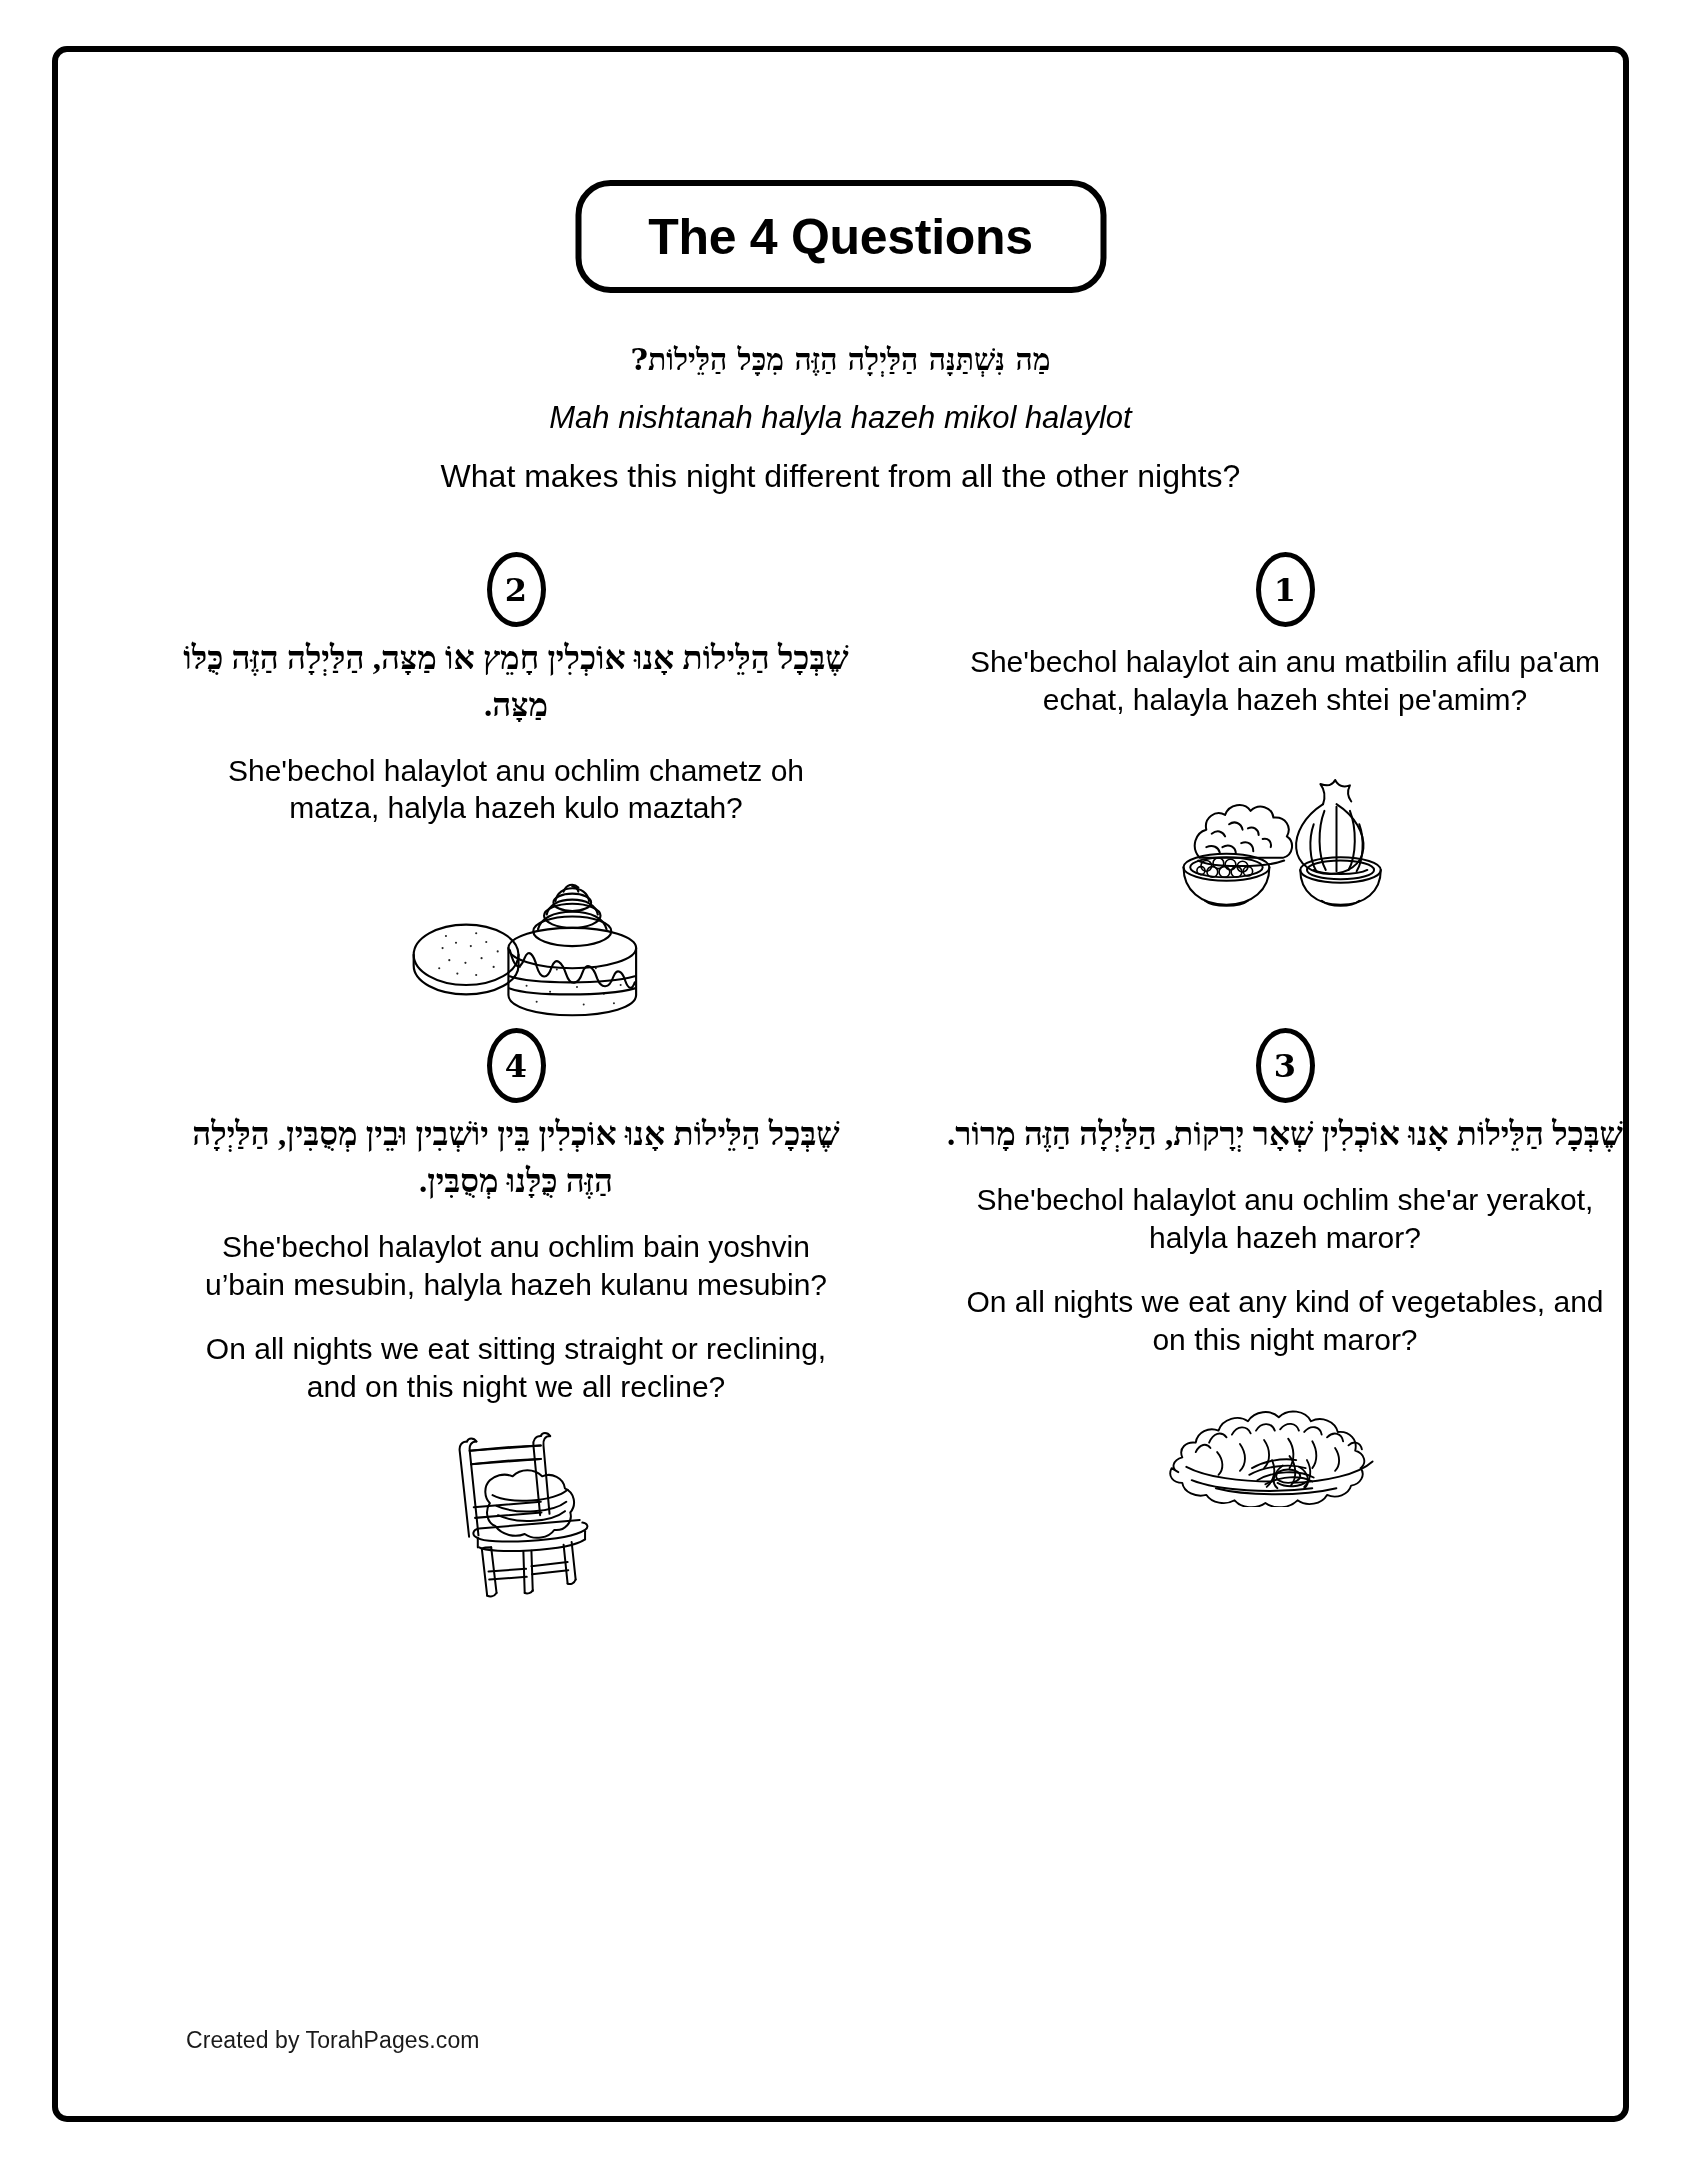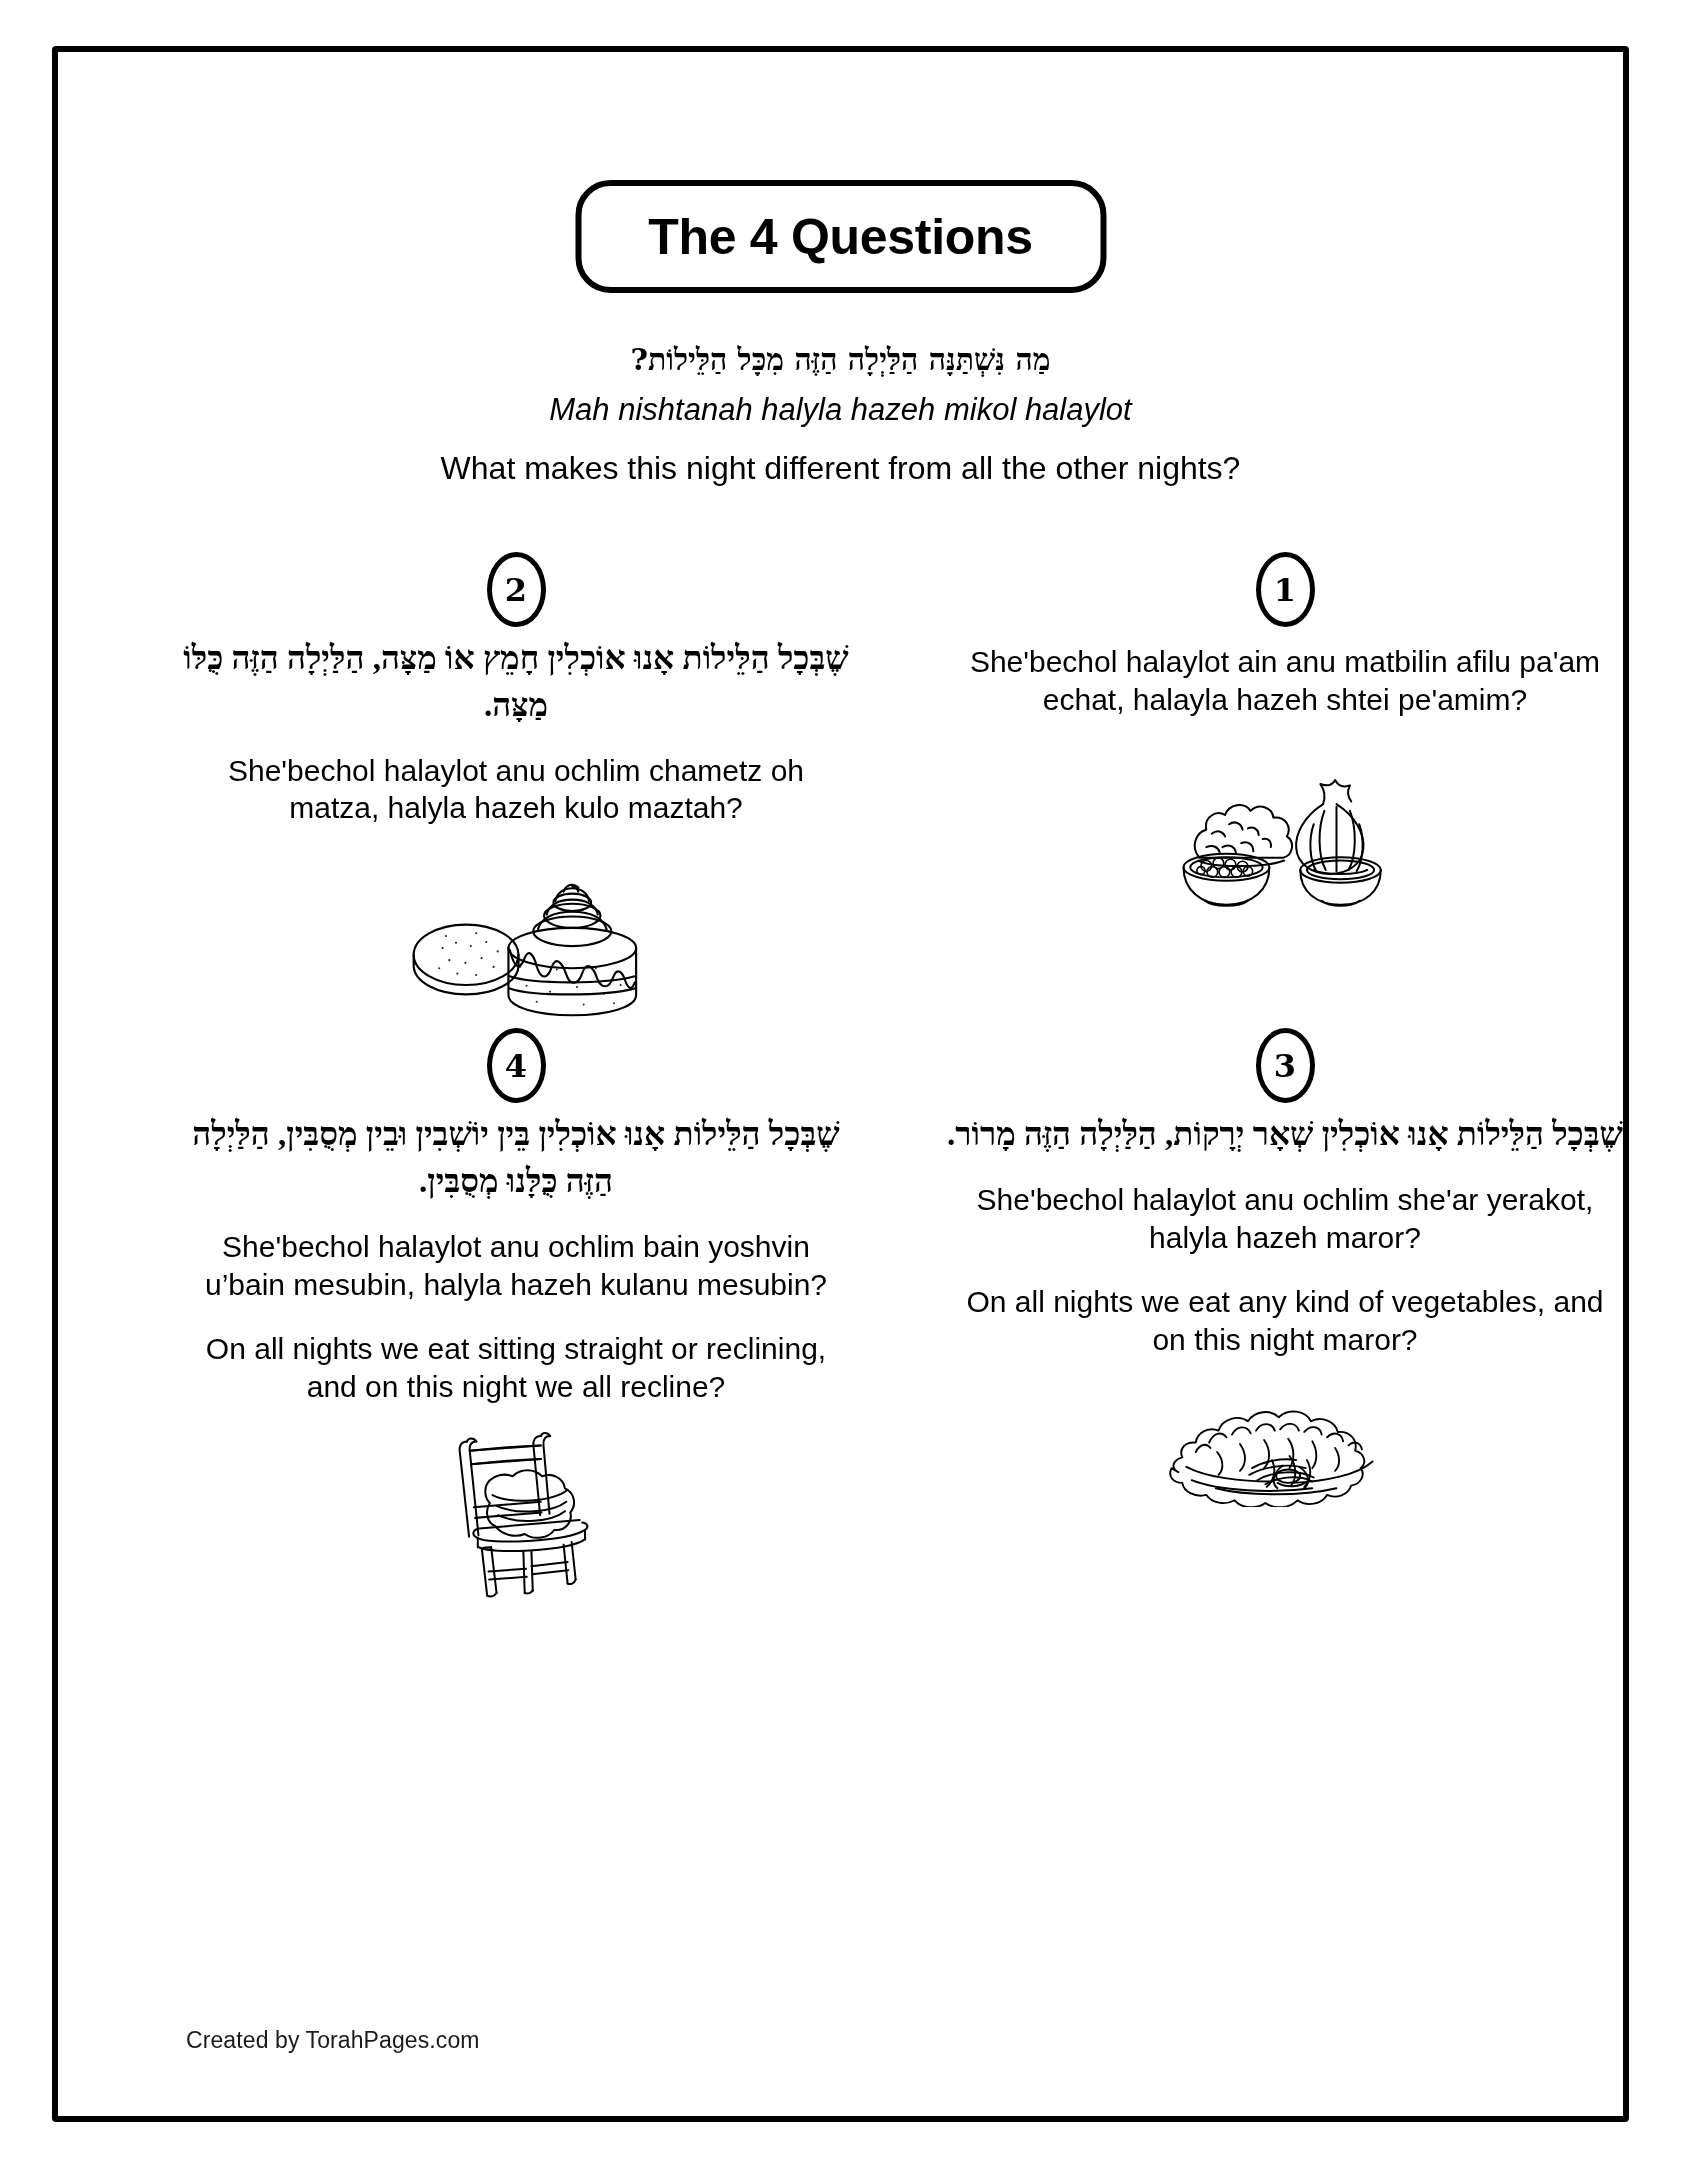--- a/index.html
+++ b/index.html
@@ -24,21 +24,21 @@
     background: #ffffff;
     overflow: hidden;
   }
   .frame {
     position: absolute;
     left: 52px;
     top: 46px;
     width: 1577px;
     height: 2076px;
     border: 6px solid #000000;
-    border-radius: 4px;
+    border-radius: 15px;
     box-sizing: border-box;
     background: #ffffff;
   }
 
   
   .title-pill {
     position: absolute;
     left: 50%;
     transform: translateX(-50%);
     top: 128px;
@@ -69,21 +69,21 @@
     width: 1276px;
     text-align: center;
   }
   .intro-hebrew {
     direction: rtl;
     unicode-bidi: embed;
     font-family: "DejaVu Serif", "Liberation Serif", serif;
     font-weight: 700;
     font-size: 30px;
     line-height: 1.25;
-    margin-bottom: 12px;
+    margin-bottom: 20px;
   }
   .intro-translit {
     font-style: italic;
     font-size: 31px;
     line-height: 1.25;
     margin-bottom: 19px;
     font-family: "Liberation Sans", sans-serif;
   }
   .intro-english {
     font-size: 32px;

